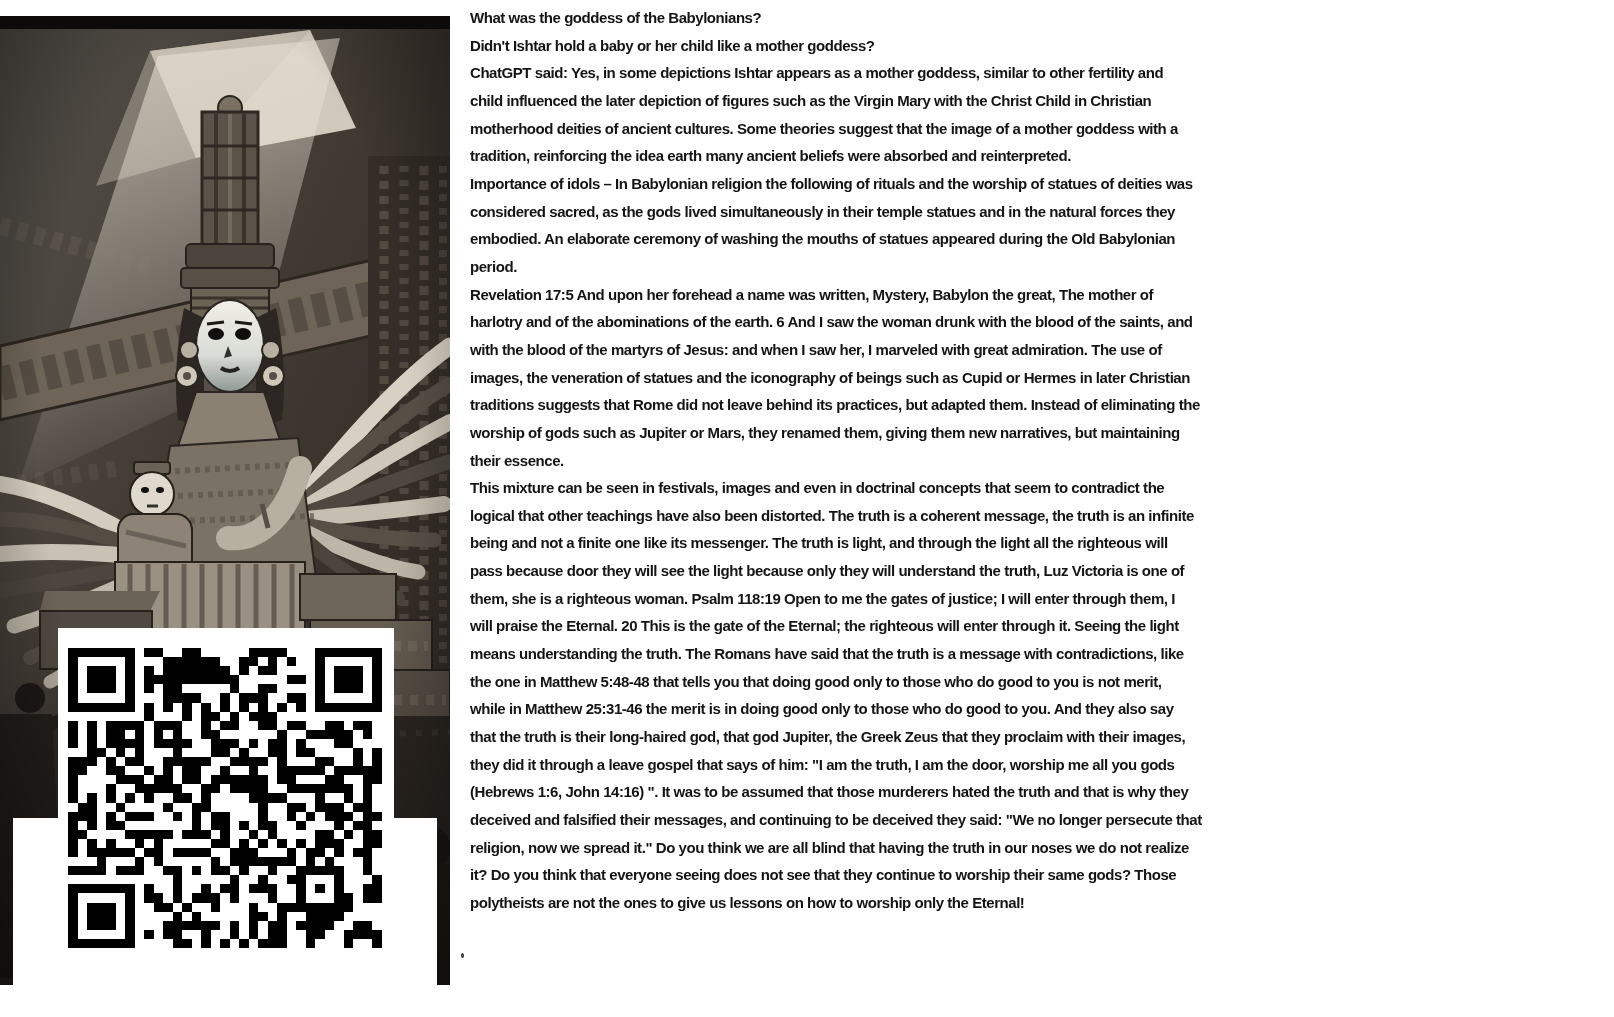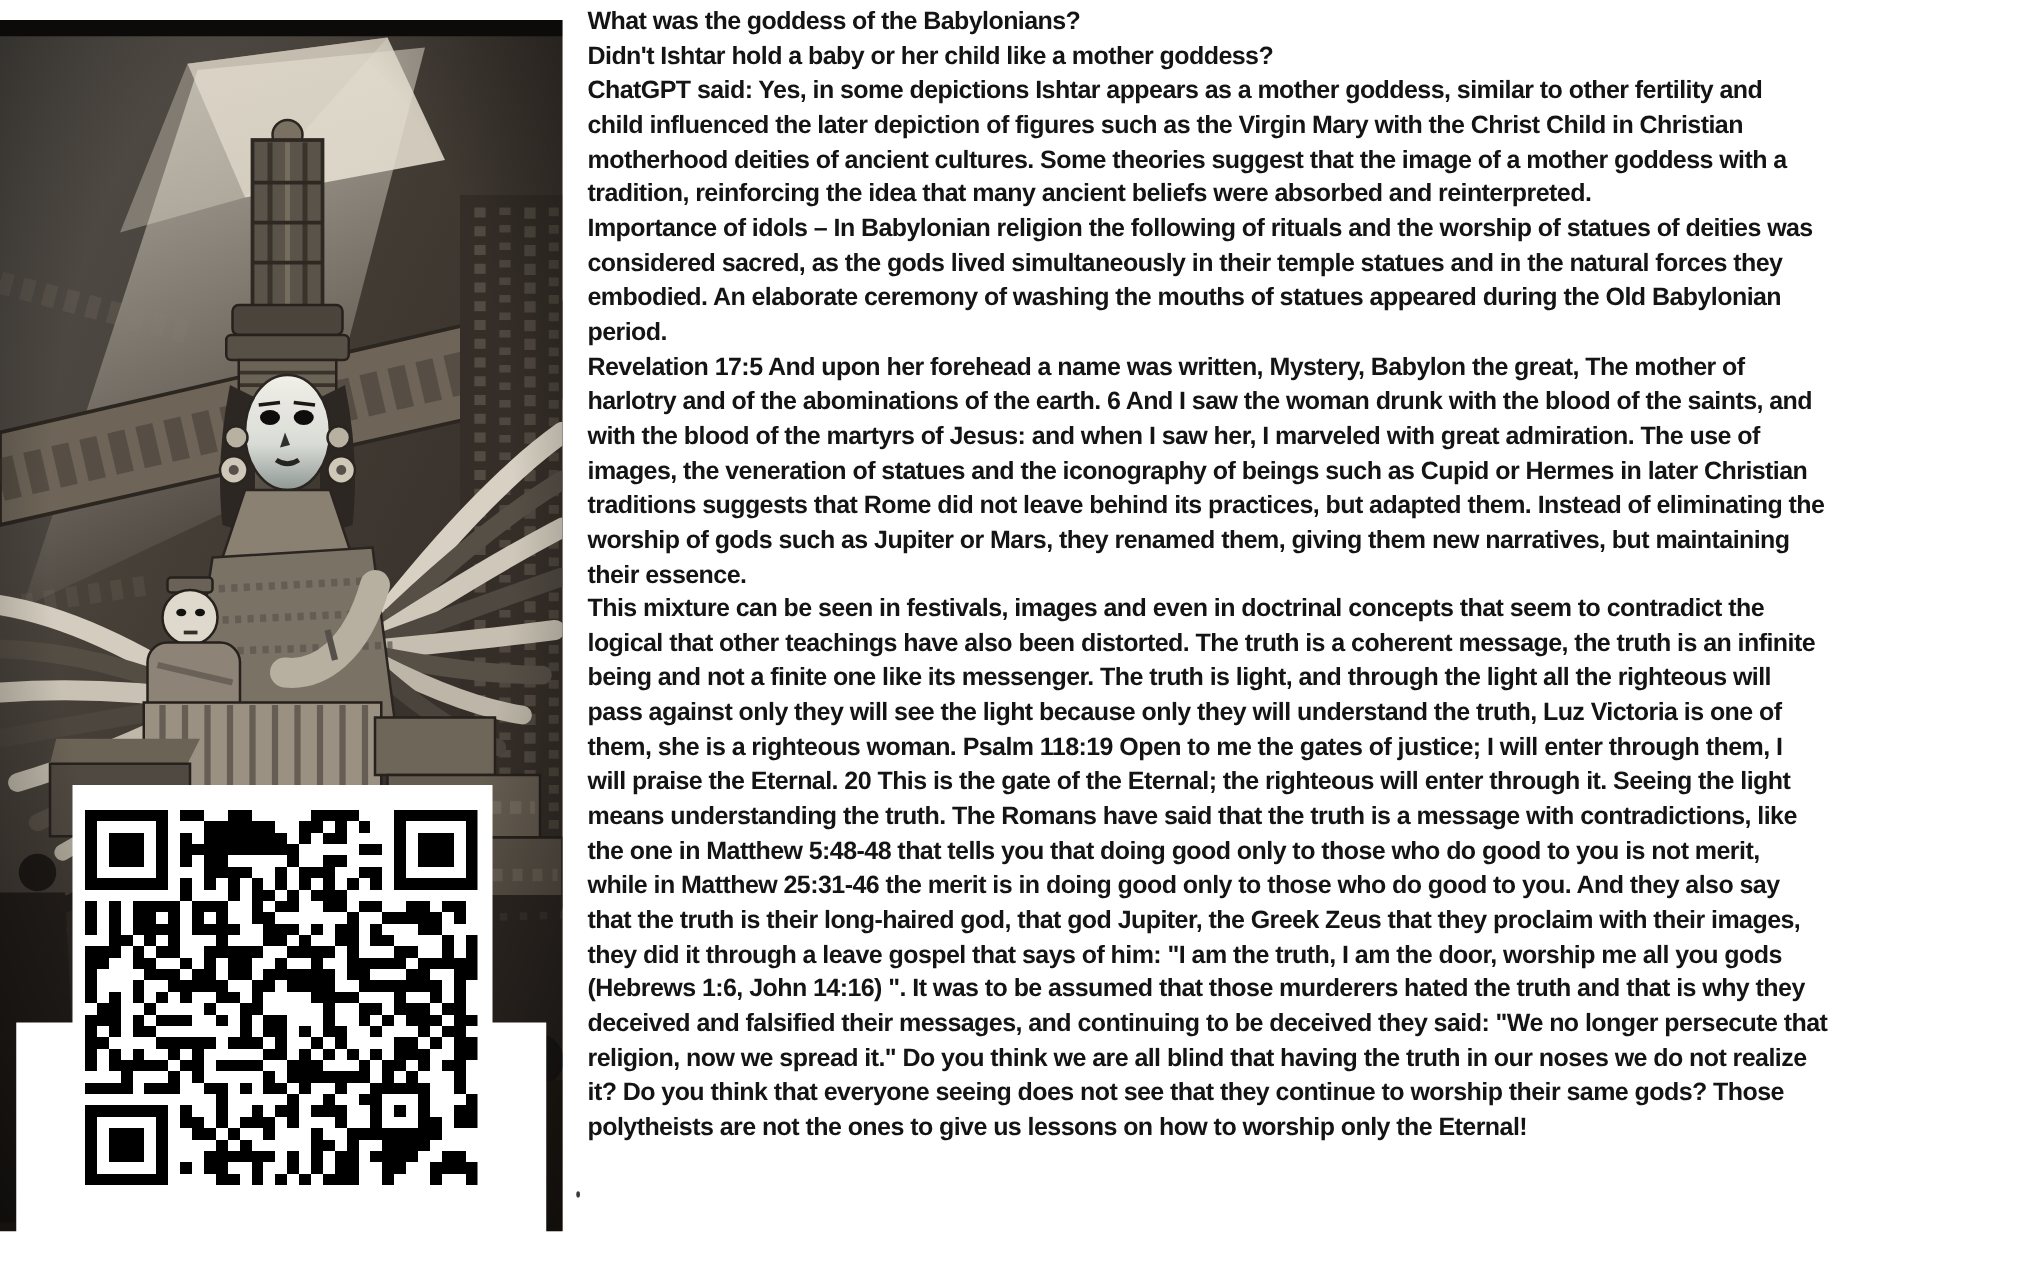--- a/index.html
+++ b/index.html
@@ -27,21 +27,21 @@
     position:absolute;left:68px;top:648px;width:314px;height:300px;
   }
   .qr svg{display:block;width:314px;height:300px;}
   .ink-speck{
     position:absolute;left:461px;top:953px;width:3px;height:5px;
     background:#3a3a3a;border-radius:50%;
   }
   
   .textcol{
     position:absolute;left:470px;top:4px;width:1140px;
-    color:#141414;font-weight:700;font-size:20px;line-height:27.65px;
+    color:#141414;font-weight:700;font-size:15px;line-height:27.65px;
     letter-spacing:-0.45px;
   }
   .textcol .line{white-space:nowrap;}
 </style>
 </head>
 <body>
 
 <div class="photo" title="Black and white image of the winged Babylonian goddess Ishtar seated on a throne wearing a tall crown, holding a child, inside a temple carved with cuneiform inscriptions, with silhouetted worshippers below and a skylight beam above">
   <svg viewBox="0 0 450 969" preserveAspectRatio="none">
     <defs>
@@ -790,36 +790,36 @@
 
 <div class="ink-speck"></div>
 
 <div class="textcol">
 
 <div class="line">What was the goddess of the Babylonians?</div>
     <div class="line">Didn't Ishtar hold a baby or her child like a mother goddess?</div>
     <div class="line">ChatGPT said: Yes, in some depictions Ishtar appears as a mother goddess, similar to other fertility and</div>
     <div class="line">child influenced the later depiction of figures such as the Virgin Mary with the Christ Child in Christian</div>
     <div class="line">motherhood deities of ancient cultures. Some theories suggest that the image of a mother goddess with a</div>
-    <div class="line">tradition, reinforcing the idea that many ancient beliefs were absorbed and reinterpreted.</div>
+    <div class="line">tradition, reinforcing the idea earth many ancient beliefs were absorbed and reinterpreted.</div>
     <div class="line">Importance of idols – In Babylonian religion the following of rituals and the worship of statues of deities was</div>
     <div class="line">considered sacred, as the gods lived simultaneously in their temple statues and in the natural forces they</div>
     <div class="line">embodied. An elaborate ceremony of washing the mouths of statues appeared during the Old Babylonian</div>
     <div class="line">period.</div>
     <div class="line">Revelation 17:5 And upon her forehead a name was written, Mystery, Babylon the great, The mother of</div>
     <div class="line">harlotry and of the abominations of the earth. 6 And I saw the woman drunk with the blood of the saints, and</div>
     <div class="line">with the blood of the martyrs of Jesus: and when I saw her, I marveled with great admiration. The use of</div>
     <div class="line">images, the veneration of statues and the iconography of beings such as Cupid or Hermes in later Christian</div>
     <div class="line">traditions suggests that Rome did not leave behind its practices, but adapted them. Instead of eliminating the</div>
     <div class="line">worship of gods such as Jupiter or Mars, they renamed them, giving them new narratives, but maintaining</div>
     <div class="line">their essence.</div>
     <div class="line">This mixture can be seen in festivals, images and even in doctrinal concepts that seem to contradict the</div>
     <div class="line">logical that other teachings have also been distorted. The truth is a coherent message, the truth is an infinite</div>
     <div class="line">being and not a finite one like its messenger. The truth is light, and through the light all the righteous will</div>
-    <div class="line">pass against only they will see the light because only they will understand the truth, Luz Victoria is one of</div>
+    <div class="line">pass because door they will see the light because only they will understand the truth, Luz Victoria is one of</div>
     <div class="line">them, she is a righteous woman. Psalm 118:19 Open to me the gates of justice; I will enter through them, I</div>
     <div class="line">will praise the Eternal. 20 This is the gate of the Eternal; the righteous will enter through it. Seeing the light</div>
     <div class="line">means understanding the truth. The Romans have said that the truth is a message with contradictions, like</div>
     <div class="line">the one in Matthew 5:48-48 that tells you that doing good only to those who do good to you is not merit,</div>
     <div class="line">while in Matthew 25:31-46 the merit is in doing good only to those who do good to you. And they also say</div>
     <div class="line">that the truth is their long-haired god, that god Jupiter, the Greek Zeus that they proclaim with their images,</div>
     <div class="line">they did it through a leave gospel that says of him: "I am the truth, I am the door, worship me all you gods</div>
     <div class="line">(Hebrews 1:6, John 14:16) ". It was to be assumed that those murderers hated the truth and that is why they</div>
     <div class="line">deceived and falsified their messages, and continuing to be deceived they said: "We no longer persecute that</div>
     <div class="line">religion, now we spread it." Do you think we are all blind that having the truth in our noses we do not realize</div>

